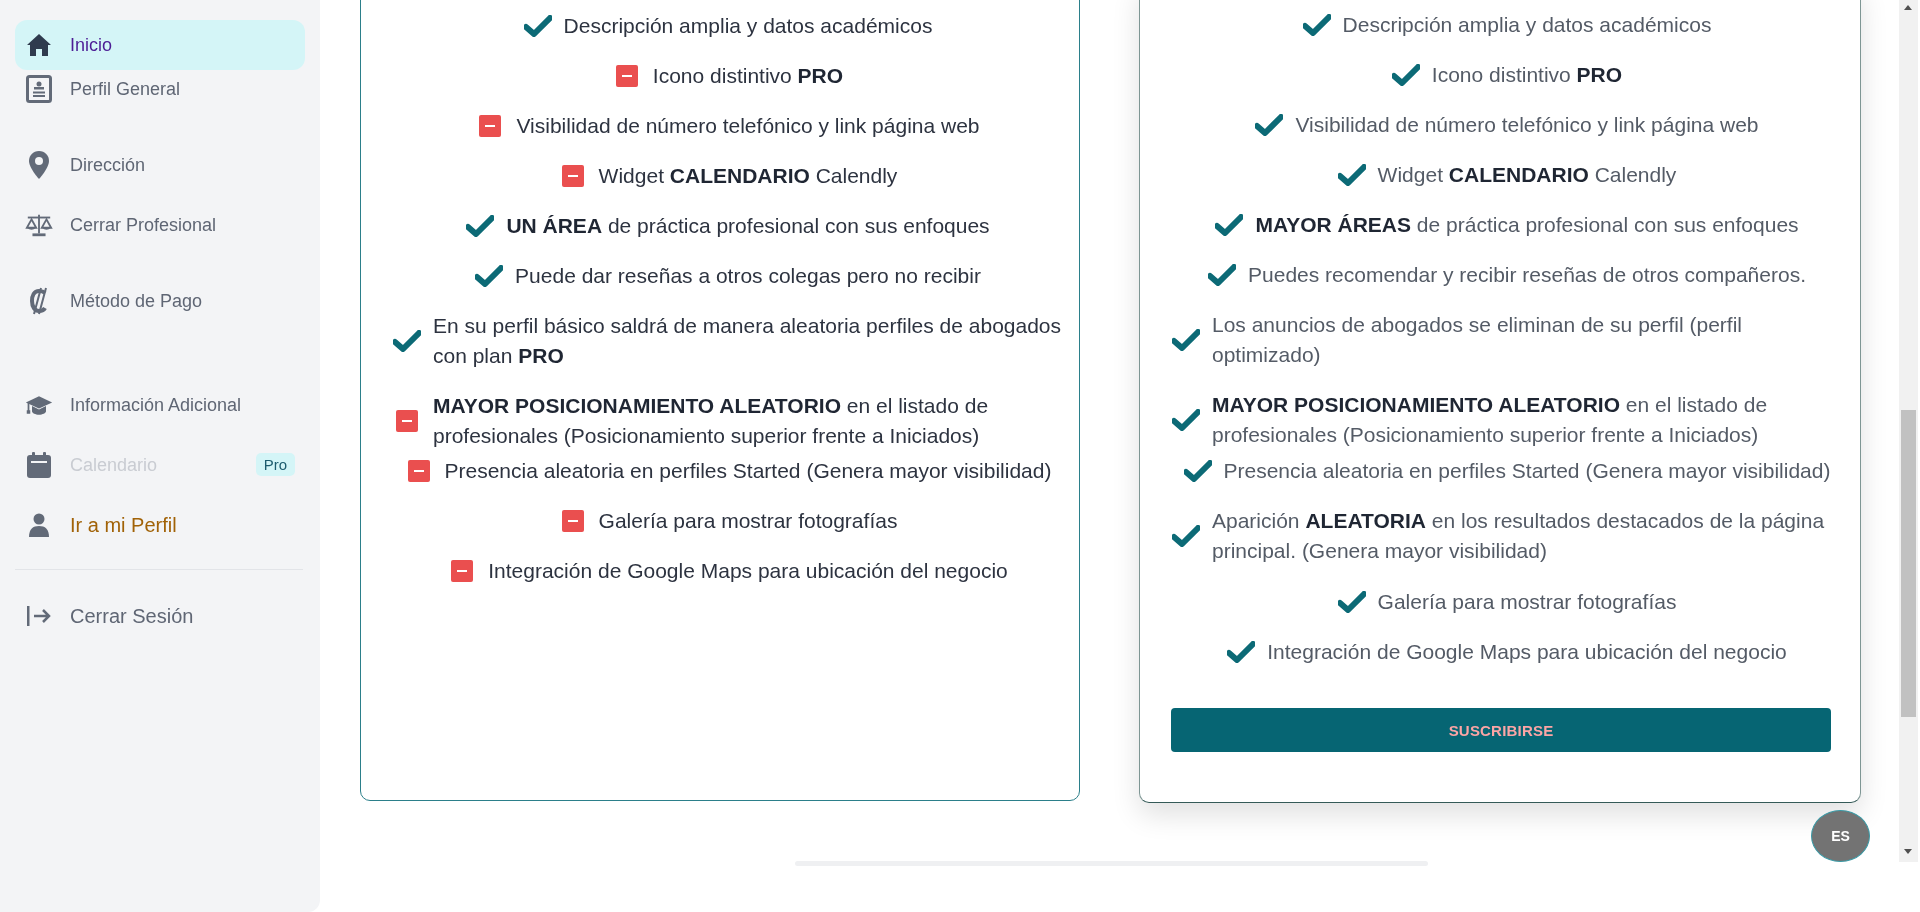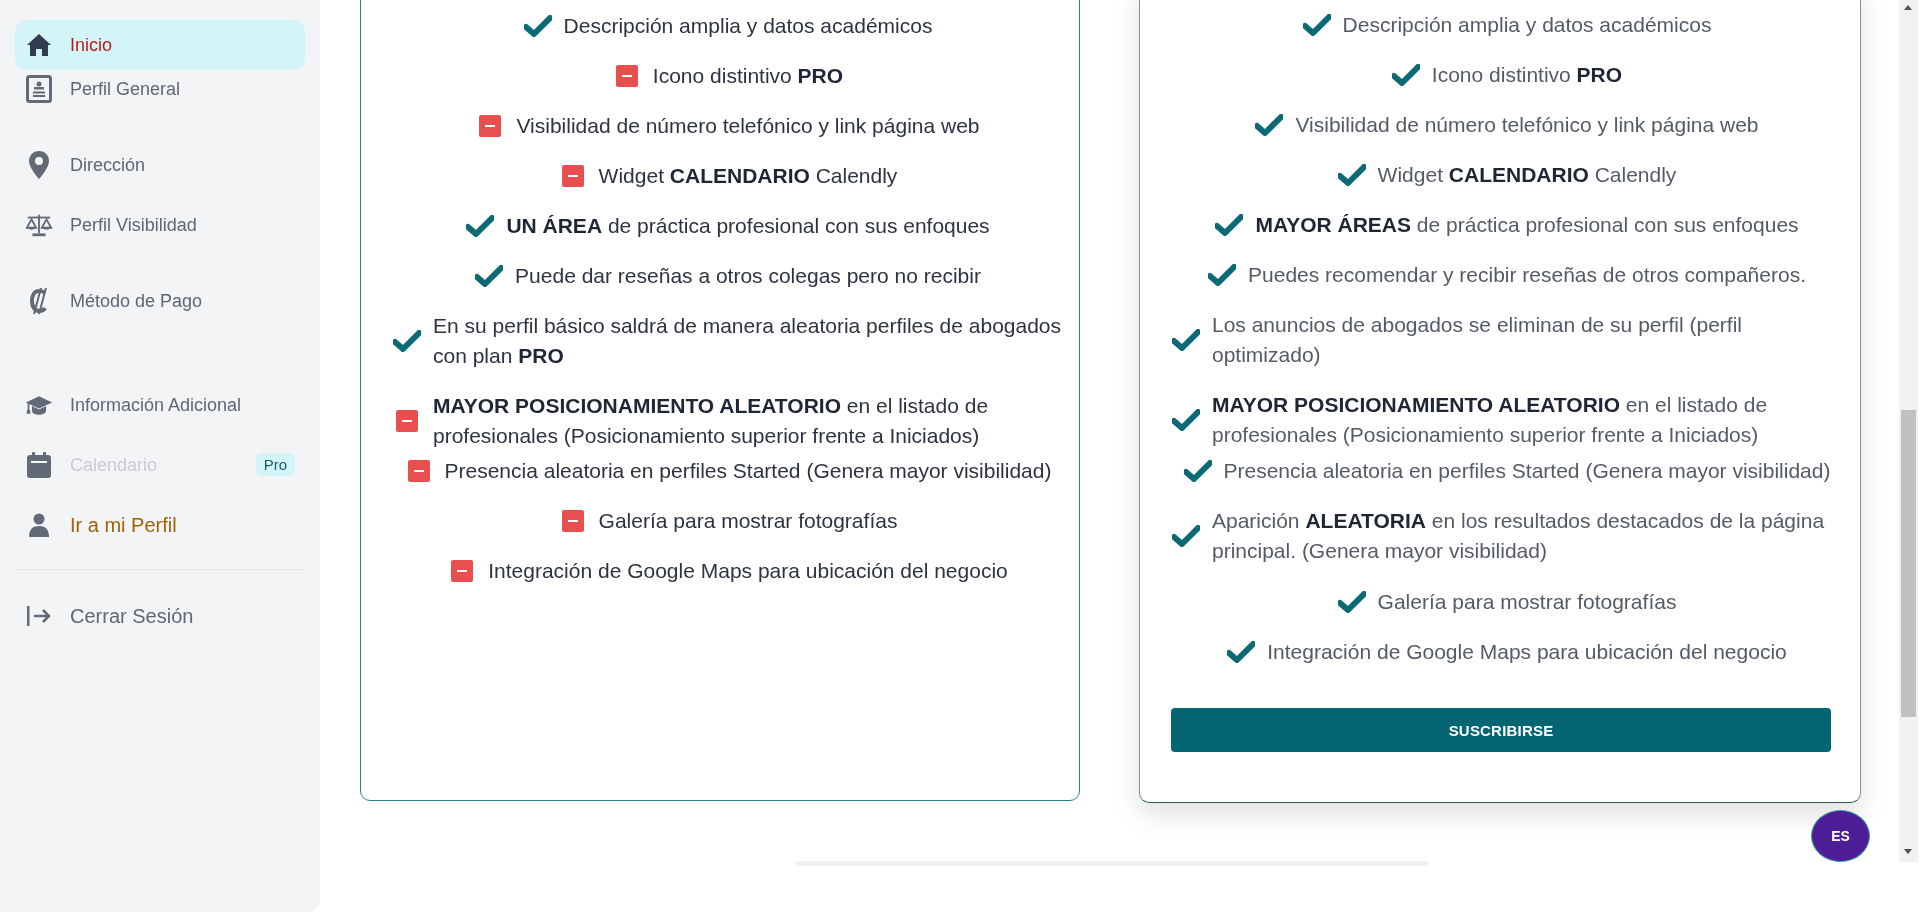--- a/index.html
+++ b/index.html
@@ -9,21 +9,21 @@
       background: #f3f4f6; border-radius: 0 12px 12px 0;
     }
     .nav-item {
       position: absolute; left: 15px; width: 290px; height: 50px;
       display: flex; align-items: center; border-radius: 12px; cursor: pointer;
     }
     .nav-item.active { background: #d4f5f7; }
     .nav-icon { width: 28px; height: 28px; margin-left: 10px; display: flex; align-items: center; justify-content: center; color: #626a78; }
     .nav-item.active .nav-icon { color: #2f3b4e; }
     .nav-label { margin-left: 17px; font-size: 18px; color: #5f6674; }
-    .nav-item.active .nav-label { color: #b91c1c; }
+    .nav-item.active .nav-label { color: #4c1d95; }
     .nav-item.disabled .nav-label { color: #c9ccd2; }
     .nav-item.profile .nav-label { color: #a16207; font-size: 20px; }
     .nav-item.logout .nav-label { font-size: 20px; color: #5f6674; }
     .pro-badge {
       position: absolute; right: 10px; top: 13px; background: #d4f5f7; color: #1d5c6e;
       font-size: 15px; padding: 3px 8px; border-radius: 5px;
     }
     .sidebar-divider { position: absolute; left: 15px; width: 288px; top: 589px; height: 1px; background: #e2e4e8; }
 
     .card {
@@ -38,27 +38,27 @@
     .card.basic .feature { left: 32px; width: 670px; color: #2d3340; }
     .card.pro .feature { left: 32px; width: 670px; color: #545b66; }
     .feature b { color: #1f2633; font-weight: bold; }
     .f-icon { width: 30px; flex: 0 0 30px; display: flex; align-items: center; justify-content: flex-start; margin-right: 10px; }
     .check svg { display: block; }
     .minus { width: 22px; height: 22px; background: #ea4f4f; border-radius: 2px; position: relative; margin-left: 3px; }
     .minus::after { content: ""; position: absolute; left: 6px; right: 6px; top: 10px; height: 2px; background: #fff; }
 
     .subscribe-btn {
       position: absolute; left: 31px; top: 727px; width: 660px; height: 44px;
-      background: #066573; border-radius: 4px; border: none; color: #ffffff;
+      background: #066573; border-radius: 4px; border: none; color: #fca5a5;
       font-size: 15px; font-weight: bold; letter-spacing: 0.2px; cursor: pointer;
       font-family: "Liberation Sans", sans-serif;
     }
     .lang-btn {
       position: absolute; left: 1811px; top: 810px; width: 59px; height: 52px; border-radius: 50%;
-      background: #4c1d95; border: 1.5px solid #3a9aa6; color: #ffffff; font-weight: bold; font-size: 14px;
+      background: #737373; border: 1.5px solid #3a9aa6; color: #ffffff; font-weight: bold; font-size: 14px;
       display: flex; align-items: center; justify-content: center; cursor: pointer;
     }
     .hbar { position: absolute; left: 795px; top: 861px; width: 633px; height: 5px; background: #eff0f2; border-radius: 3px; }
     .vscroll { position: absolute; left: 1899px; top: 0; width: 19px; height: 862px; background: #f1f1f1; }
     .vscroll .thumb { position: absolute; left: 2px; top: 410px; width: 15px; height: 307px; background: #c1c1c1; }
     .vscroll .arrow { position: absolute; left: 5px; width: 0; height: 0; border-left: 4px solid transparent; border-right: 4px solid transparent; }
     .vscroll .up { top: 5px; border-bottom: 5px solid #505050; }
     .vscroll .down { bottom: 8px; border-top: 5px solid #505050; }
   </style>
 </head>
@@ -99,21 +99,21 @@
       <svg width="30" height="26" viewBox="0 0 30 26">
           <rect x="14" y="2" width="2" height="20" fill="currentColor"></rect>
           <rect x="3" y="4" width="24" height="2" fill="currentColor"></rect>
           <rect x="8" y="22" width="14" height="3" fill="currentColor"></rect>
           <path d="M7 7 L2 16 H12 Z" fill="none" stroke="currentColor" stroke-width="2"></path>
           <path d="M23 7 L18 16 H28 Z" fill="none" stroke="currentColor" stroke-width="2"></path>
           <path d="M2 16 H12 Q7 20 2 16 Z" fill="currentColor"></path>
           <path d="M18 16 H28 Q23 20 18 16 Z" fill="currentColor"></path>
         </svg>
     </span>
-    <span class="nav-label">Perfil Visibilidad</span>
+    <span class="nav-label">Cerrar Profesional</span>
   </div>
   <div class="nav-item" style="top:296px">
     <span class="nav-icon">
       <svg width="22" height="30" viewBox="0 0 22 30">
           <path d="M17 7 C15 5 13 5 11 5 C6 5 4 10 4 15 C4 21 7 25 11 25 C14 25 16 24 17 22" fill="none" stroke="currentColor" stroke-width="4"></path>
           <path d="M13 2 L6 28 M18 2 L11 28" stroke="currentColor" stroke-width="2"></path>
         </svg>
     </span>
     <span class="nav-label">Método de Pago</span>
   </div>

